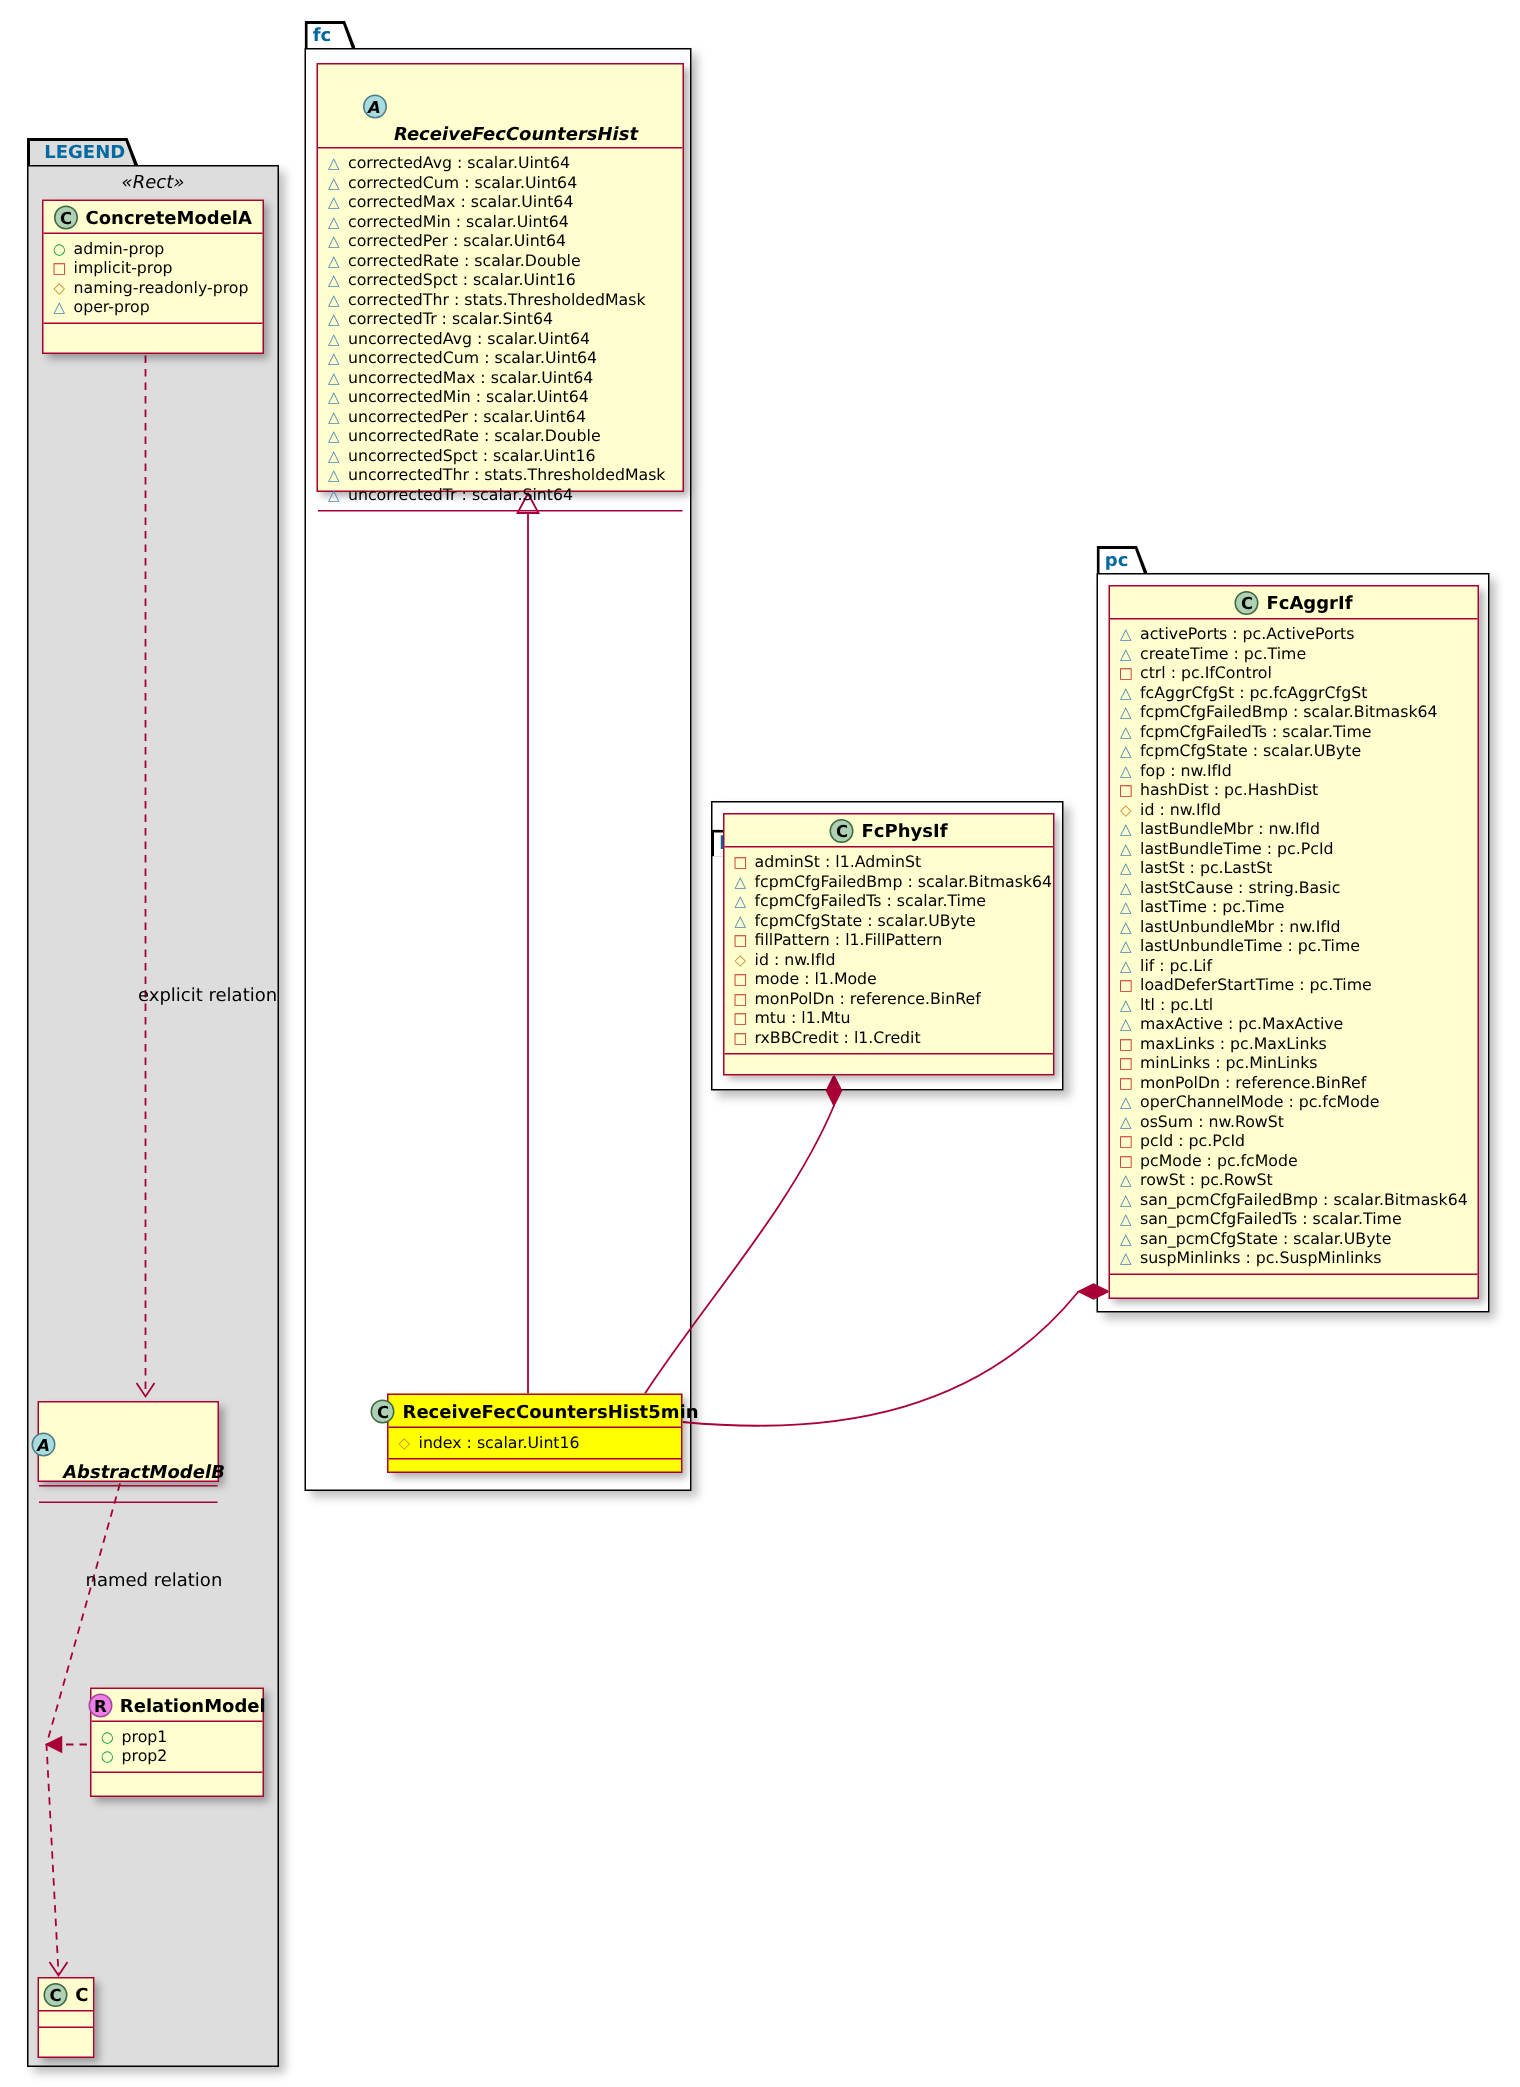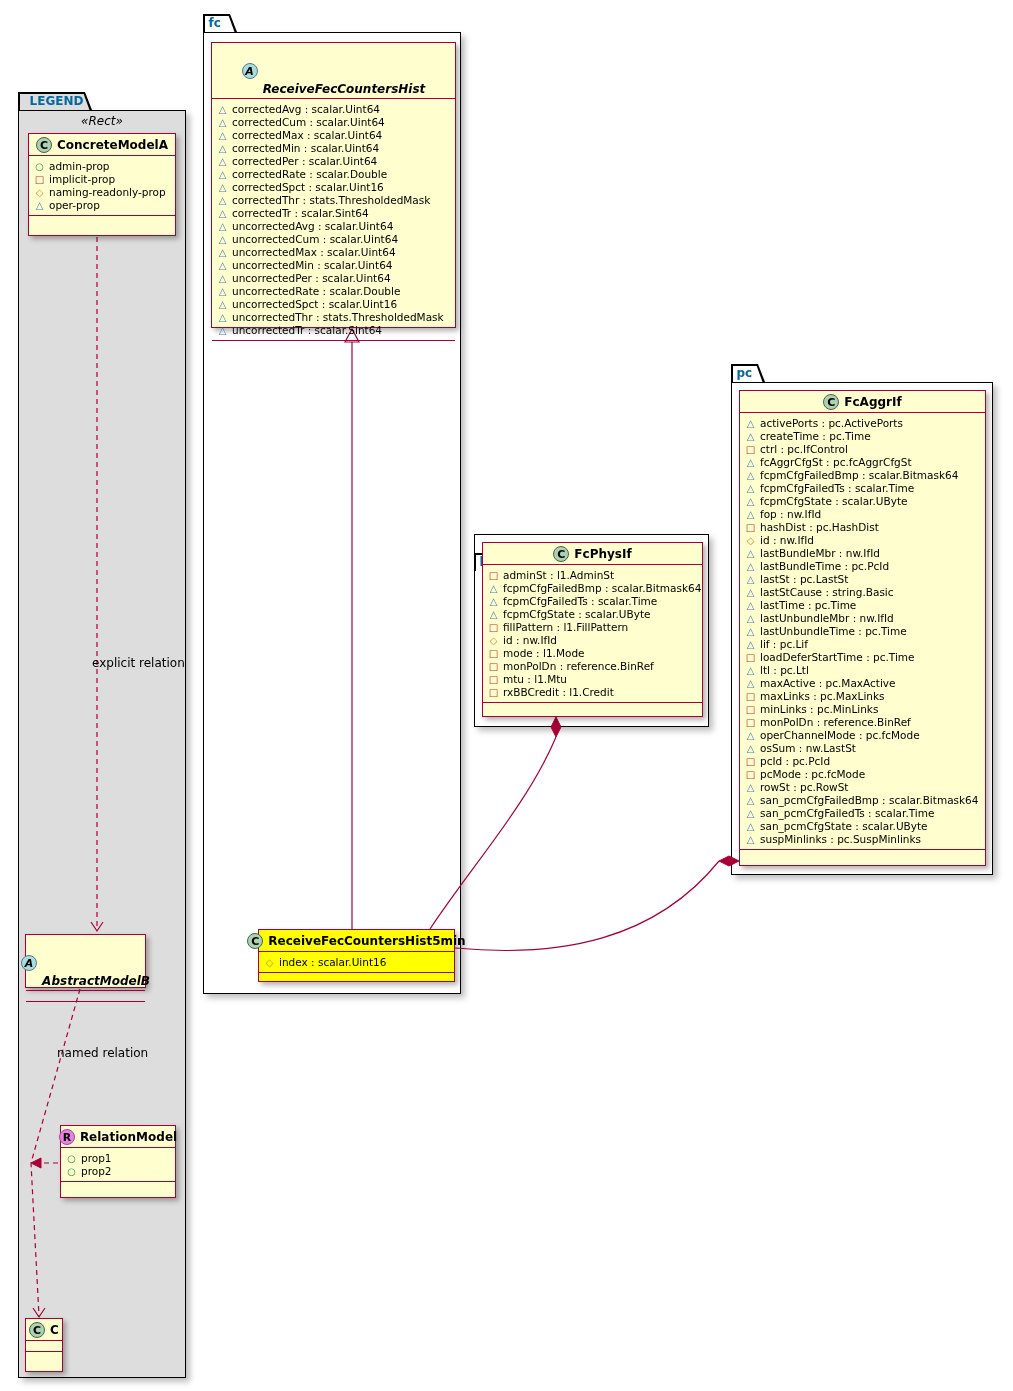--- a/index.html
+++ b/index.html
@@ -351,21 +351,21 @@
         <div class="member-row">
           <span class="vis-icon square-icon"></span>
           <span class="member-text">monPolDn : reference.BinRef</span>
         </div>
         <div class="member-row">
           <span class="vis-icon triangle-icon"></span>
           <span class="member-text">operChannelMode : pc.fcMode</span>
         </div>
         <div class="member-row">
           <span class="vis-icon triangle-icon"></span>
-          <span class="member-text">osSum : nw.LastSt</span>
+          <span class="member-text">osSum : nw.RowSt</span>
         </div>
         <div class="member-row">
           <span class="vis-icon square-icon"></span>
           <span class="member-text">pcId : pc.PcId</span>
         </div>
         <div class="member-row">
           <span class="vis-icon square-icon"></span>
           <span class="member-text">pcMode : pc.fcMode</span>
         </div>
         <div class="member-row">

